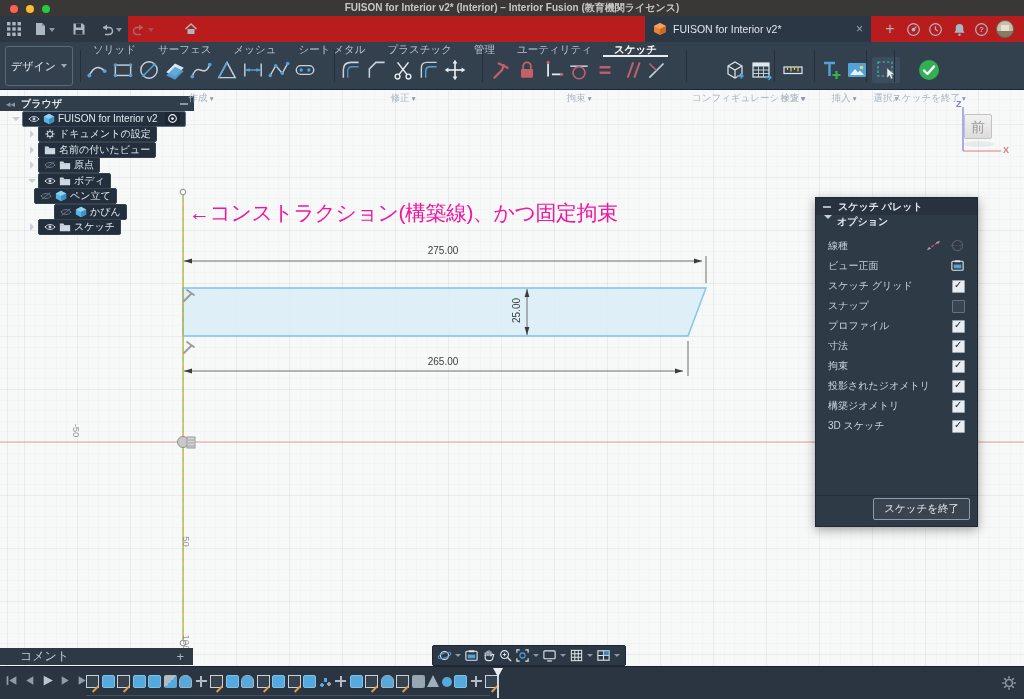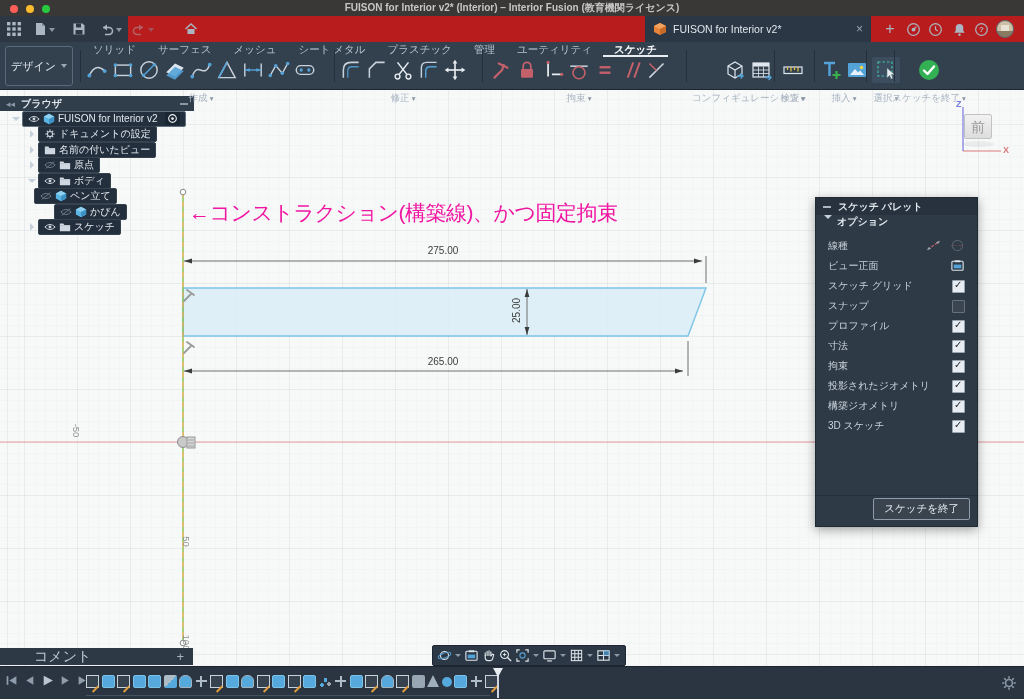--- a/index.html
+++ b/index.html
@@ -125,21 +125,21 @@
 
   
   #navbar{position:absolute;left:432px;top:645px;height:19px;background:#2c3845;border:1px solid #1d2631;
           border-radius:2px;display:flex;align-items:center;padding:0 4px;gap:2px;z-index:5}
   .navicon{width:15px;height:15px}
   .navicon svg{width:100%;height:100%}
   .navcaret{width:0;height:0;border-left:3px solid transparent;border-right:3px solid transparent;
             border-top:3.5px solid #8a97a5;margin:0 1px}
   #commentbar{position:absolute;left:0;top:648px;width:193px;height:17px;background:#2d3945;display:flex;
               align-items:center;z-index:5}
-  #commentbar .clabel{font-size:14px;color:#c3cdd6;padding-left:34px;flex:1}
+  #commentbar .clabel{font-size:12px;color:#c3cdd6;padding-left:20px;flex:1}
   #commentbar .cadd{color:#aab6c2;font-size:13px;padding-right:9px}
 
   
   #timelinebar{position:absolute;left:0;top:666px;width:1024px;height:33px;background:#2a3541;
                border-top:1px solid #1c2530;box-sizing:border-box;z-index:20}
   #playback{position:absolute;left:5px;top:7px;display:flex;gap:5px}
   #playback span{width:13px;height:13px}
   #playback svg{width:100%;height:100%}
   #features{position:absolute;left:86px;top:7px;display:flex;gap:2.5px;align-items:center;height:14px}
   .tf{width:13px;height:13px;box-sizing:border-box;position:relative;flex:none}

